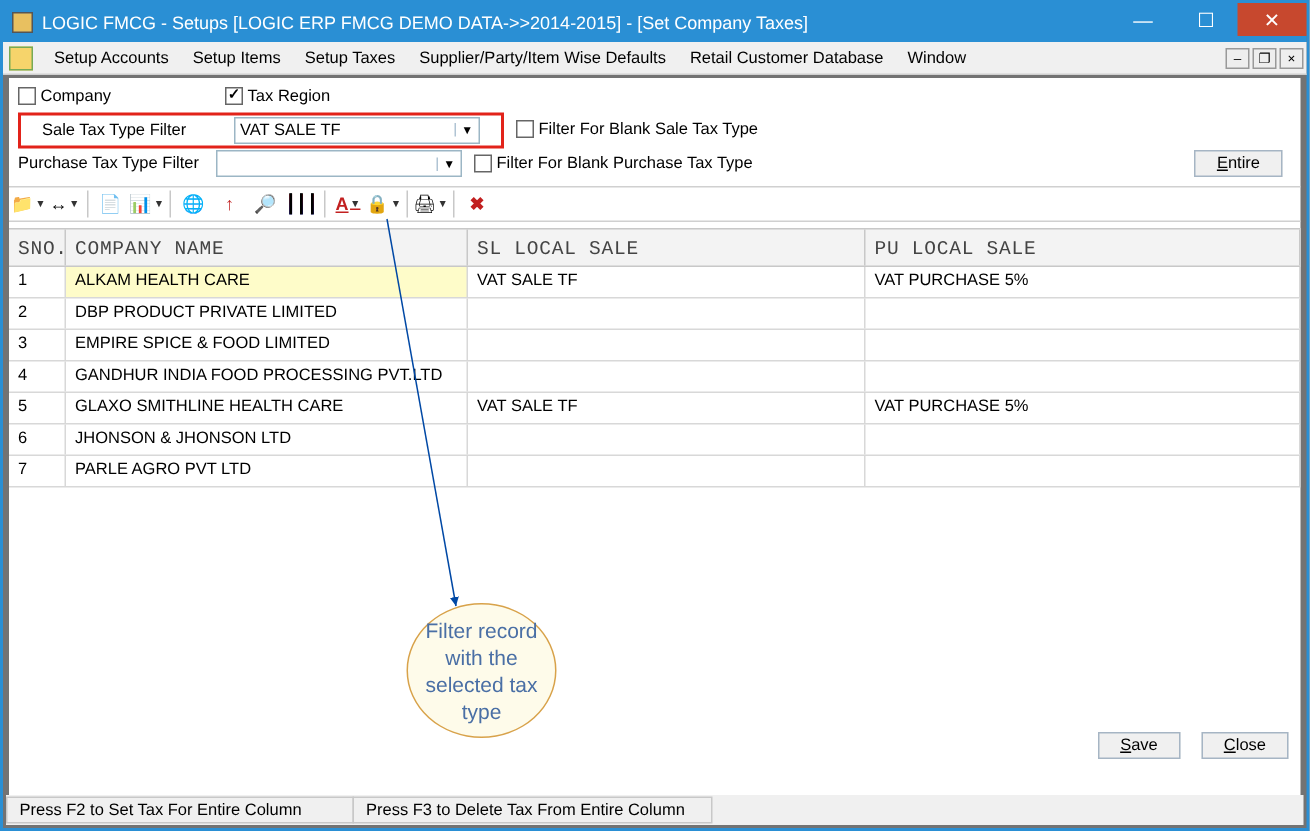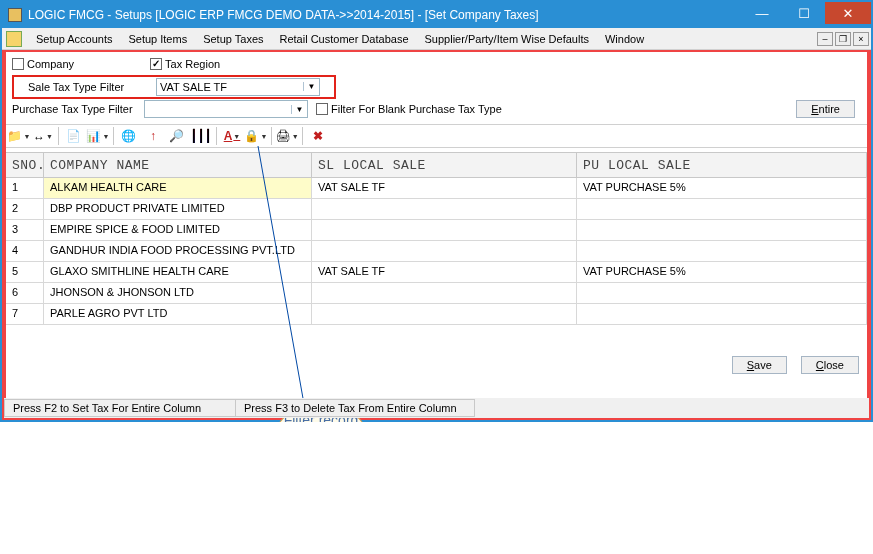--- a/index.html
+++ b/index.html
@@ -1,17 +1,17 @@
 <!DOCTYPE html>
 <html><head>
 <meta charset="utf-8">
 <style>
   * { box-sizing: border-box; }
   html, body { margin: 0; padding: 0; font-family: "Segoe UI", Tahoma, sans-serif; font-size: 11px; }
-  .outer { width: 873px; height: 422px; border: 2px solid #2A8FD4; background: #ef4444; position: relative; }
+  .outer { width: 873px; height: 554px; border: 2px solid #2A8FD4; background: #737373; position: relative; }
   .titlebar { height: 26px; background: #2A8FD4; color: #fff; display: flex; align-items: center; padding: 0 0 0 6px; font-size: 12px; }
   .titlebar .icon-sq { width: 14px; height: 14px; background: #E8C060; border: 1px solid #555; margin-right: 6px; }
   .titlebar .title-text { flex: 1; }
   .winbtns { display: flex; height: 100%; }
   .winbtn { width: 42px; height: 22px; display: flex; align-items: center; justify-content: center; color: #fff; font-size: 13px; cursor: pointer; }
   .winbtn.close { background: #C7482E; width: 46px; }
   .winbtn.min, .winbtn.max { background: #2A8FD4; }
   .menubar { height: 22px; background: #F0F0F0; border-bottom: 1px solid #D0D0D0; display: flex; align-items: center; padding-left: 4px; gap: 0; }
   .menubar .mi-icon { width: 16px; height: 16px; background: #F6D46B; border: 1px solid #7a5; margin-right: 6px; }
   .menubar .mitem { padding: 2px 8px; cursor: pointer; color: #000; }
@@ -64,22 +64,22 @@
       <div class="winbtn max">☐</div>
       <div class="winbtn close">✕</div>
     </div>
   </div>
 
   <div class="menubar">
     <div class="mi-icon"></div>
     <div class="mitem">Setup Accounts</div>
     <div class="mitem">Setup Items</div>
     <div class="mitem">Setup Taxes</div>
+    <div class="mitem">Supplier/Party/Item Wise Defaults</div>
     <div class="mitem">Retail Customer Database</div>
-    <div class="mitem">Supplier/Party/Item Wise Defaults</div>
     <div class="mitem">Window</div>
     <div class="mdi-btns">
       <div class="mdi-btn">–</div>
       <div class="mdi-btn">❐</div>
       <div class="mdi-btn">×</div>
     </div>
   </div>
 
   <div class="client">
     <div class="filters">
@@ -92,20 +92,24 @@
       </div>
 
       <div class="frow" style="height:24px;">
         <div class="redbox">
           <span class="field-lbl">Sale Tax Type Filter</span>
           <div class="combo">
             <span class="val">VAT SALE TF</span>
             <span class="drop">▼</span>
           </div>
         </div>
+        <div class="chk-row">
+          <span class="chk"></span>
+          <span>Filter For Blank Sale Tax Type</span>
+        </div>
       </div>
 
       <div class="frow" style="height:22px;">
         <span class="field-lbl" style="width:132px">Purchase Tax Type Filter</span>
         <div class="combo">
           <span class="val"></span>
           <span class="drop">▼</span>
         </div>
         <div class="chk-row">
           <span class="chk"></span>

